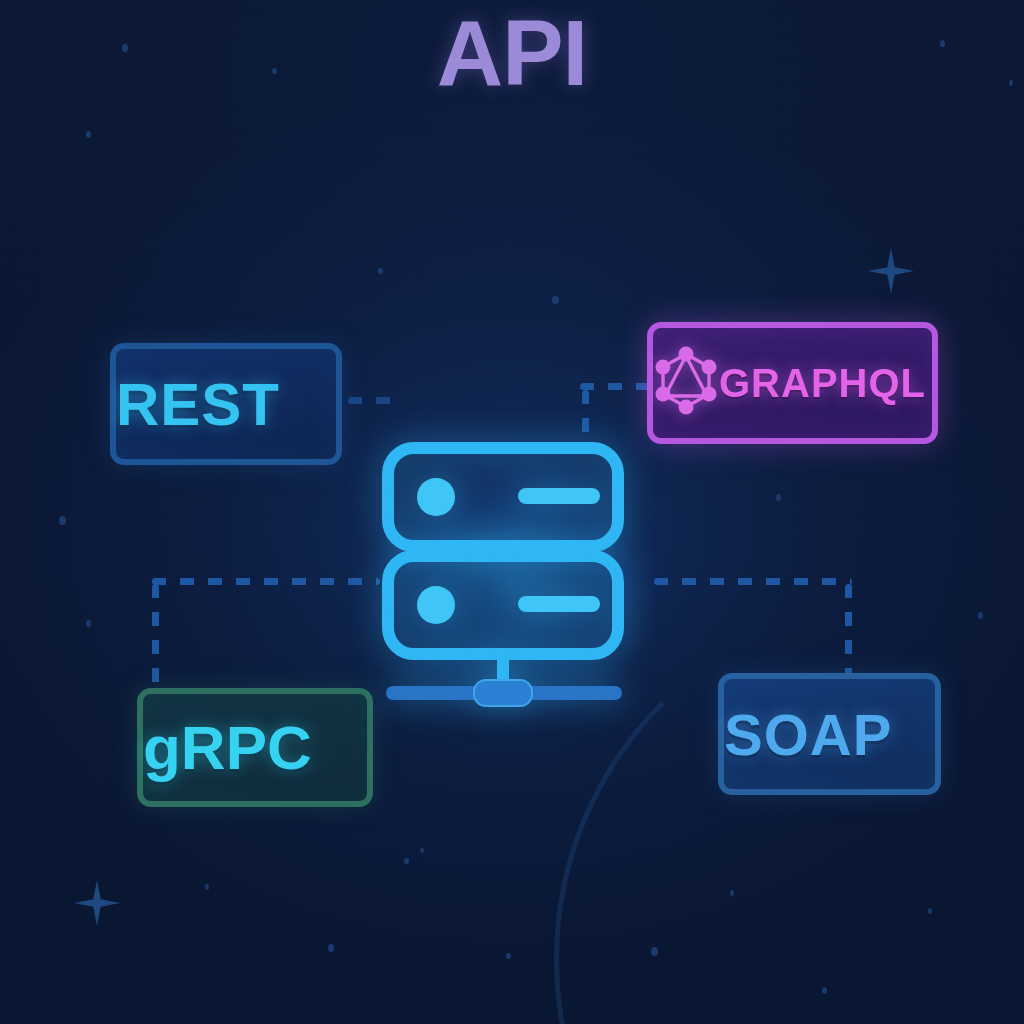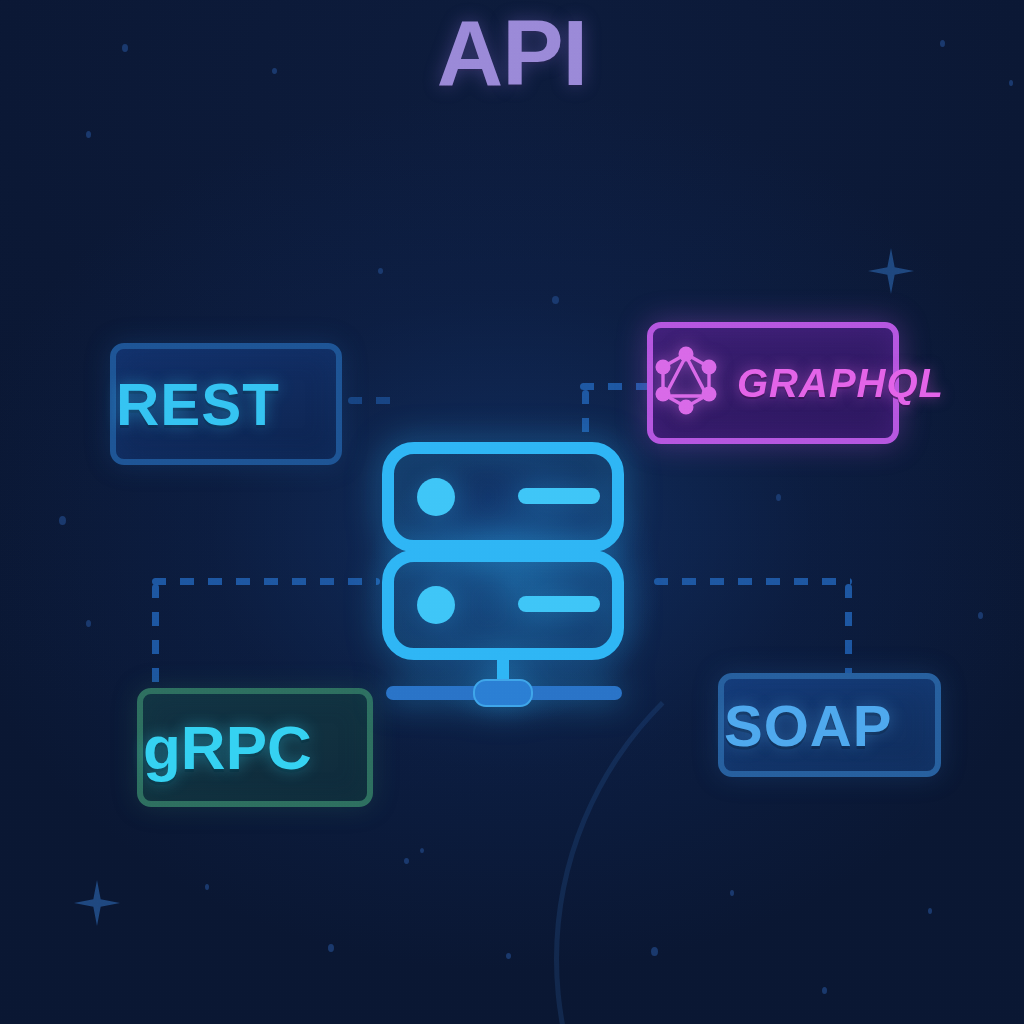--- a/index.html
+++ b/index.html
@@ -135,27 +135,26 @@
     box-shadow: 0 0 26px rgba(30,85,150,0.30), inset 0 0 28px rgba(20,60,120,0.35);
   }
   #badge-rest .badge-label {
     color: #35c4f2;
     font-size: 60px;
     text-shadow: 0 0 16px rgba(53,196,242,0.45), 0 3px 0 rgba(10,35,72,0.8);
   }
 
   
   #badge-graphql {
-    left: 647px; top: 322px; width: 252px; height: 122px;
+    left: 647px; top: 322px; width: 291px; height: 122px;
     border-width: 6px;
     border-color: #b657e0;
     background: linear-gradient(165deg, #3a1f72 0%, #331b68 55%, #2d1860 100%);
     box-shadow: 0 0 30px rgba(182,87,224,0.35), inset 0 0 26px rgba(90,40,150,0.40);
-    gap: 18px;
-    font-style: italic;
+    gap: 0;
   }
   #badge-graphql .badge-label {
     color: #e364e8;
     font-size: 40px;
     text-shadow: 0 0 14px rgba(227,100,232,0.5), 0 2px 0 rgba(40,12,70,0.8);
   }
   #graphql-logo { flex: 0 0 auto; filter: drop-shadow(0 0 8px rgba(214,110,232,0.55)); }
 
   
   #badge-grpc {
@@ -168,21 +167,21 @@
   }
   #badge-grpc .badge-label {
     color: #35d2f2;
     font-size: 62px;
     letter-spacing: 0px;
     text-shadow: 0 0 16px rgba(53,210,242,0.45), 0 3px 0 rgba(8,40,55,0.8);
   }
 
   
   #badge-soap {
-    left: 718px; top: 673px; width: 223px; height: 104px;
+    left: 718px; top: 673px; width: 223px; height: 122px;
     border-width: 6px;
     border-color: #27609f;
     background: linear-gradient(165deg, #143a78 0%, #123367 55%, #102d5c 100%);
     box-shadow: 0 0 26px rgba(39,96,159,0.28), inset 0 0 28px rgba(25,70,135,0.33);
   }
   #badge-soap .badge-label {
     color: #4fa9ee;
     font-size: 58px;
     text-shadow: 0 0 16px rgba(79,169,238,0.40), 0 3px 0 rgba(10,35,72,0.8);
   }

